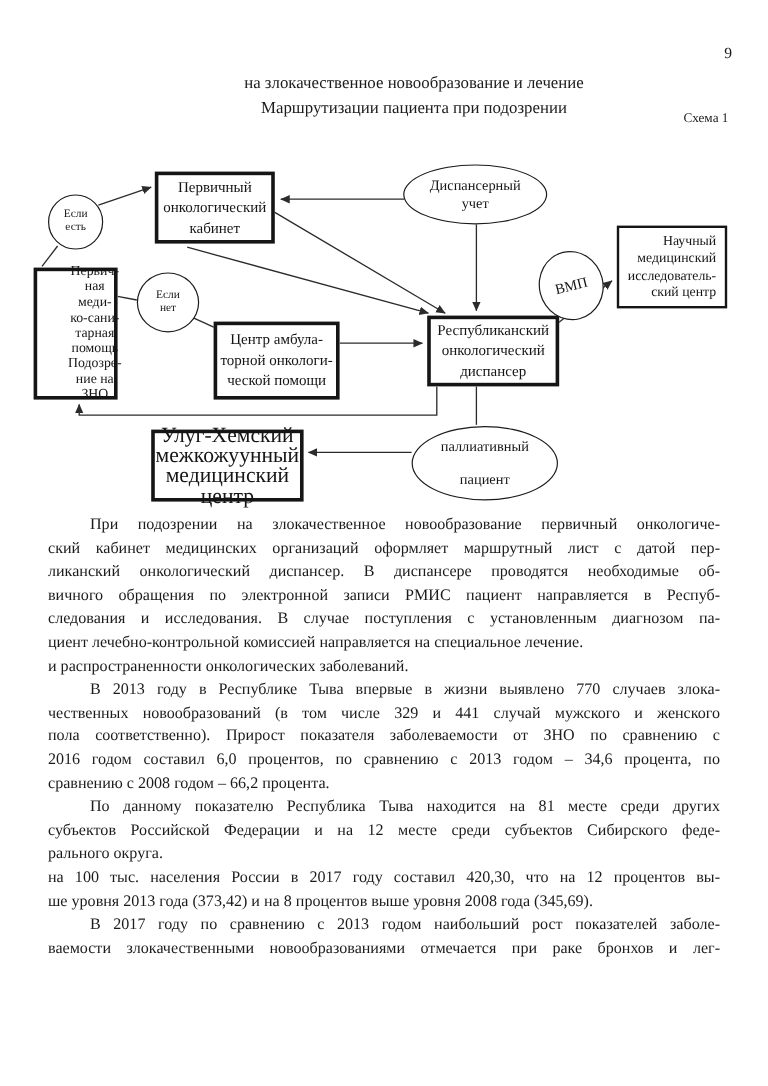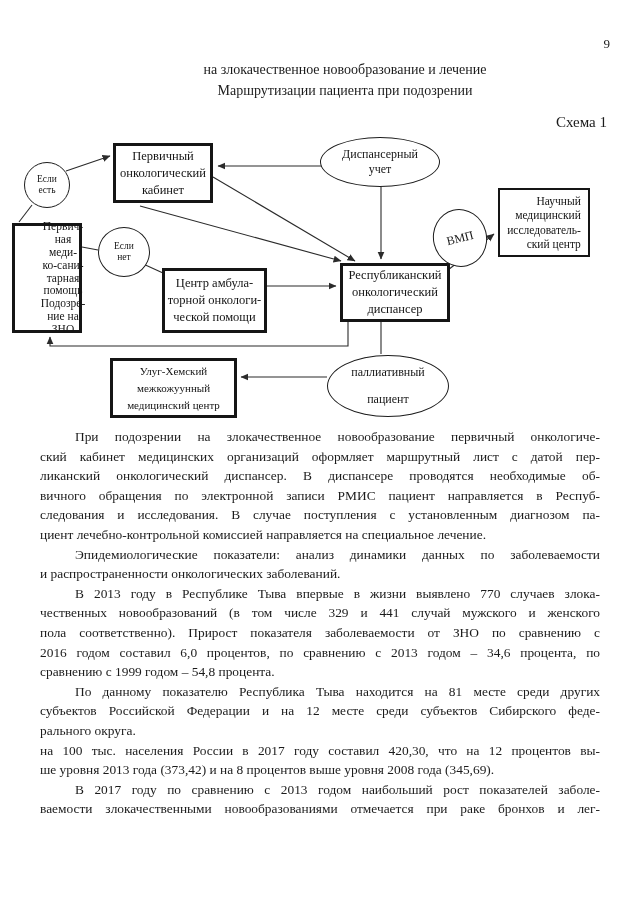--- a/index.html
+++ b/index.html
@@ -14,25 +14,25 @@
   
   .page-number{
     position:absolute;top:36px;right:30px;
     font-size:13px;
   }
   .doc-title{
     position:absolute;top:59px;left:50px;right:0;
     text-align:center;font-size:14px;line-height:21px;
   }
   .schema-label{
-    position:absolute;top:114px;right:33px;
-    font-size:15px;
+    position:absolute;top:93px;right:33px;
+    font-size:11px;
   }
   
-  .diagram{position:absolute;left:0;top:0;width:592px;height:905px;}
+  .diagram{position:absolute;left:16px;top:0;width:592px;height:905px;}
   .flow-svg{position:absolute;left:0;top:0;width:640px;height:905px;}
   .node{
     position:absolute;
     display:flex;align-items:center;justify-content:center;
     background:#ffffff;
     text-align:center;
     box-sizing:border-box;
     color:#151515;
   }
   .node-label{white-space:pre-line;}
@@ -41,21 +41,21 @@
 
   .n-cabinet{left:113px;top:143px;width:100px;height:60px;font-size:12.5px;line-height:17px;}
   .n-pmsp{left:12px;top:223px;width:70px;height:110px;font-size:11.5px;line-height:12.9px;padding-left:32px;}
   .n-ifyes{left:24px;top:162px;width:46px;height:46px;font-size:9.5px;line-height:11px;}
   .n-ifno{left:98px;top:227px;width:52px;height:50px;font-size:9.5px;line-height:11px;}
   .n-outpatient{left:162px;top:268px;width:105px;height:65px;font-size:12.5px;line-height:17px;}
   .n-registry{left:320px;top:137px;width:120px;height:50px;font-size:12px;line-height:15px;}
   .n-dispensary{left:340px;top:263px;width:110px;height:59px;font-size:12.5px;line-height:17px;}
   .n-vmp{left:433px;top:209px;width:54px;height:58px;font-size:12px;transform:rotate(-14deg);}
   .n-research{left:498px;top:188px;width:92px;height:69px;font-size:11.5px;line-height:14.5px;border-width:2.5px;text-align:right;}
-  .n-ulug{left:110px;top:358px;width:127px;height:60px;font-size:11px;line-height:17px;}
+  .n-ulug{left:110px;top:358px;width:127px;height:60px;font-size:18px;line-height:17px;}
   .n-palliative{left:327px;top:355px;width:122px;height:62px;font-size:12px;line-height:27px;}
 
   
   .body-text{
     position:absolute;left:40px;top:427px;width:560px;
     font-size:13.4px;line-height:19.6px;
   }
   .tline{text-align:justify;}
   .tline.j{text-align-last:justify;}
   .tline.indent{padding-left:35px;}
@@ -168,28 +168,27 @@
   </div>
 
   <div class="body-text">
     <div class="tline j indent">При подозрении на злокачественное новообразование первичный онкологиче-</div>
     <div class="tline j">ский кабинет медицинских организаций оформляет маршрутный лист с датой пер-</div>
     <div class="tline j">ликанский онкологический диспансер. В диспансере проводятся необходимые об-</div>
     <div class="tline j">вичного обращения по электронной записи РМИС пациент направляется в Респуб-</div>
     <div class="tline j">следования и исследования. В случае поступления с установленным диагнозом па-</div>
     <div class="tline">циент лечебно-контрольной комиссией направляется на специальное лечение.</div>
 
-    <div class="tline j indent">Эпидемиологические показатели: анализ динамики данных по заболеваемости</div>
     <div class="tline">и распространенности онкологических заболеваний.</div>
 
     <div class="tline j indent">В 2013 году в Республике Тыва впервые в жизни выявлено 770 случаев злока-</div>
     <div class="tline j">чественных новообразований (в том числе 329 и 441 случай мужского и женского</div>
     <div class="tline j">пола соответственно). Прирост показателя заболеваемости от ЗНО по сравнению с</div>
     <div class="tline j">2016 годом составил 6,0 процентов, по сравнению с 2013 годом – 34,6 процента, по</div>
-    <div class="tline">сравнению с 1999 годом – 54,8 процента.</div>
+    <div class="tline">сравнению с 2008 годом – 66,2 процента.</div>
 
     <div class="tline j indent">По данному показателю Республика Тыва находится на 81 месте среди других</div>
     <div class="tline j">субъектов Российской Федерации и на 12 месте среди субъектов Сибирского феде-</div>
     <div class="tline">рального округа.</div>
 
     <div class="tline j">на 100 тыс. населения России в 2017 году составил 420,30, что на 12 процентов вы-</div>
     <div class="tline">ше уровня 2013 года (373,42) и на 8 процентов выше уровня 2008 года (345,69).</div>
 
     <div class="tline j indent">В 2017 году по сравнению с 2013 годом наибольший рост показателей заболе-</div>
     <div class="tline j">ваемости злокачественными новообразованиями отмечается при раке бронхов и лег-</div>

